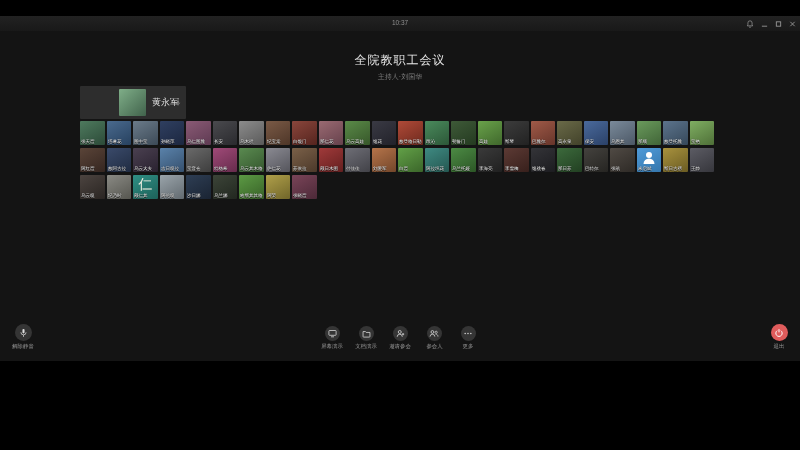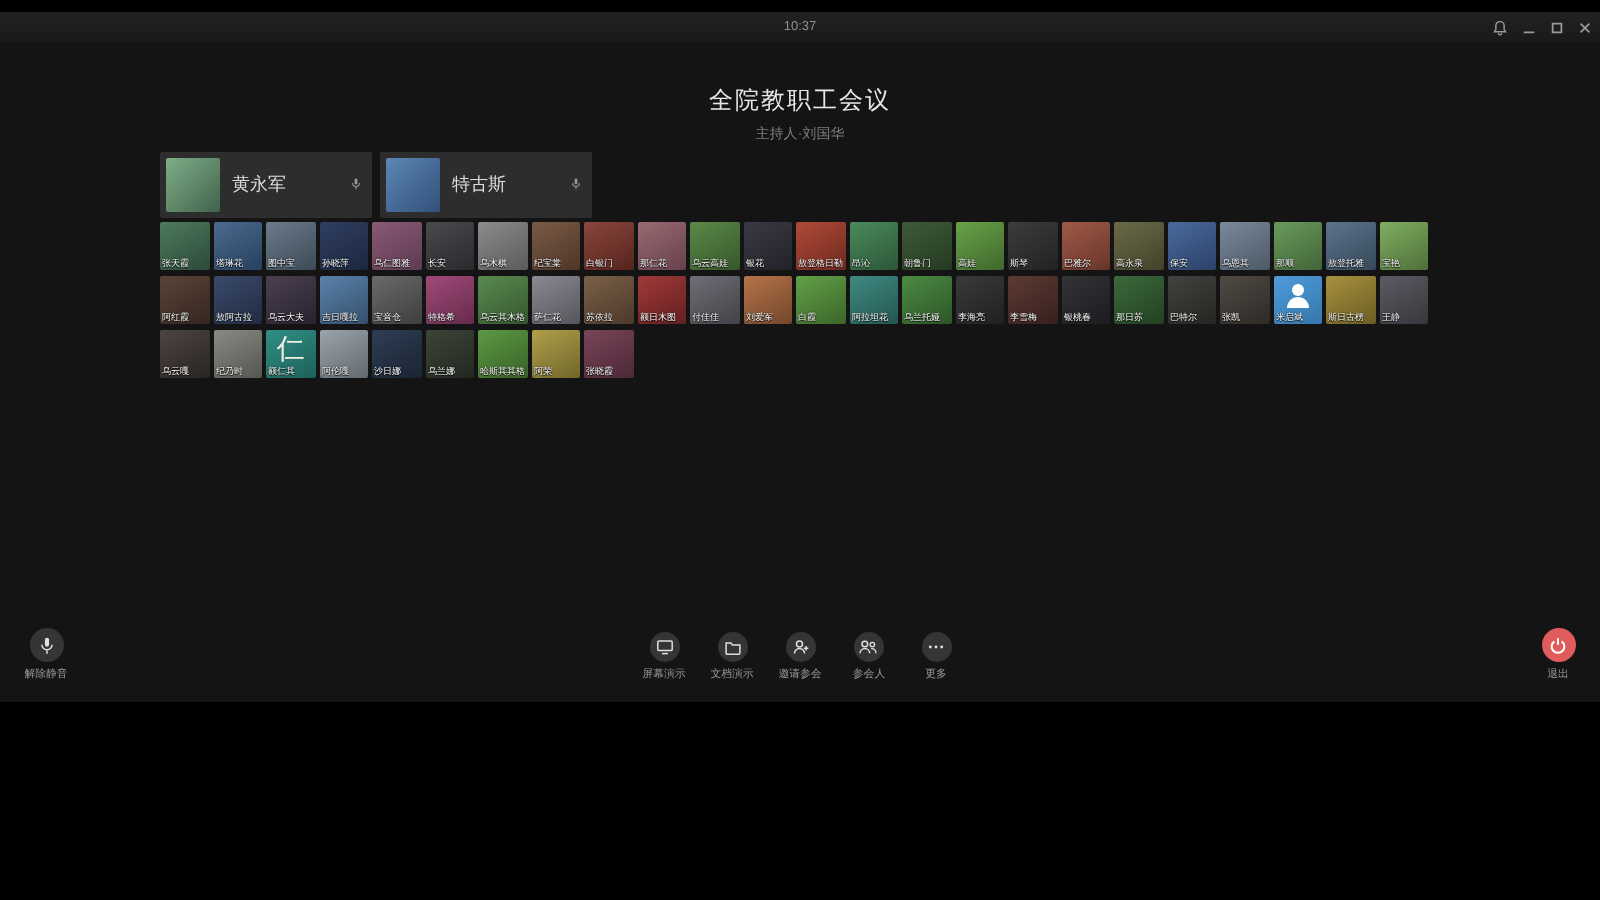--- a/index.html
+++ b/index.html
@@ -1,30 +1,30 @@
 <!DOCTYPE html>
 <html><head>
 <meta charset="utf-8">
 <style>
   html,body{margin:0;padding:0;background:#000;}
   *{box-sizing:border-box;font-family:"Liberation Sans","DejaVu Sans",sans-serif;}
-  .stage{position:relative;width:800px;height:345px;background:#141414;overflow:hidden;margin:6px auto;}
+  .stage{position:relative;width:800px;height:345px;background:#141414;overflow:hidden;margin:16px auto;}
   
   .titlebar{position:absolute;top:0;left:0;width:800px;height:15px;background:linear-gradient(#222,#191919);}
   .tb-time{position:absolute;top:3px;left:0;width:100%;text-align:center;color:#8f8f8f;font-size:9px;transform:scale(.72);transform-origin:center top;}
   .wincontrols{position:absolute;top:2px;right:4px;display:flex;gap:7px;align-items:center;height:11px;}
   .wc{color:#9a9a9a;font-size:9px;line-height:11px;display:flex;align-items:center;cursor:default;}
   .wc svg{display:block;}
   
   .header{position:absolute;top:36px;left:0;width:100%;text-align:center;}
   .h-title{color:#e6e6e6;font-size:12px;letter-spacing:1px;}
   .h-sub{margin-top:3px;color:#7d7d7d;font-size:9px;transform:scale(.78);transform-origin:center top;}
   
   .featured{position:absolute;left:80px;top:70px;display:flex;gap:4px;}
-  .ftile{position:relative;width:106px;height:33px;background:#2d2d2d;border-radius:1px;display:flex;align-items:center;}
+  .ftile{position:relative;width:106px;height:33px;background:#2d2d2d;border-radius:1px;display:flex;align-items:center;padding-left:36px;}
   .favatar{width:27px;height:27px;margin-left:3px;border-radius:1px;flex:none;}
   .fname{margin-left:6px;color:#dcdcdc;font-size:9px;white-space:nowrap;display:flex;align-items:center;}
   .fbadge{display:inline-block;width:13px;height:6px;border-radius:2px;margin-left:3px;}
   .fmic{position:absolute;right:5px;top:7px;color:#9a9a9a;}
   
   .grid{position:absolute;left:80px;top:105px;display:flex;flex-direction:column;gap:3px;}
   .grow{display:flex;gap:2px;}
   .ptile{position:relative;width:24.5px;height:24px;border-radius:1px;overflow:hidden;flex:none;}
   .pname{position:absolute;left:1px;bottom:0;color:#fff;font-size:9px;white-space:nowrap;transform:scale(.5);transform-origin:left bottom;text-shadow:0 0 2px #000,0 1px 1px #000;}
   .pglyph{position:absolute;top:1px;left:0;width:100%;text-align:center;color:#f2efe2;font-size:14px;font-family:"DejaVu Serif","Liberation Serif",serif;}
@@ -81,31 +81,20 @@
         <div class="favatar" style="background:linear-gradient(135deg,#7fae88,#41634c)"></div>
         <div class="fname">
           <span>黄永军</span>
         </div>
         <span class="fmic"><svg width="6" height="8" viewBox="0 0 12 13">
             <rect x="4.6" y="1" width="2.8" height="6" rx="1.4" fill="currentColor"></rect>
             <path d="M2.6 5.6a3.4 3.4 0 0 0 6.8 0" fill="none" stroke="currentColor" stroke-width="1.1"></path>
             <line x1="6" y1="9.4" x2="6" y2="11.8" stroke="currentColor" stroke-width="1.1"></line>
           </svg></span>
       </div>
-      <div class="ftile">
-        <div class="favatar" style="background:linear-gradient(135deg,#5c88b4,#32507a)"></div>
-        <div class="fname">
-          <span>特古斯</span>
-        </div>
-        <span class="fmic"><svg width="6" height="8" viewBox="0 0 12 13">
-            <rect x="4.6" y="1" width="2.8" height="6" rx="1.4" fill="currentColor"></rect>
-            <path d="M2.6 5.6a3.4 3.4 0 0 0 6.8 0" fill="none" stroke="currentColor" stroke-width="1.1"></path>
-            <line x1="6" y1="9.4" x2="6" y2="11.8" stroke="currentColor" stroke-width="1.1"></line>
-          </svg></span>
-      </div>
     </div>
 
   <div class="grid" id="grid">
       <div class="grow">
         <div class="ptile" style="background: linear-gradient(150deg, rgb(78, 122, 94), rgb(44, 74, 56));">
           <span class="pname">张天霞</span>
         </div>
         <div class="ptile" style="background: linear-gradient(150deg, rgb(74, 106, 142), rgb(39, 65, 95));">
           <span class="pname">塔琳花</span>
         </div>

